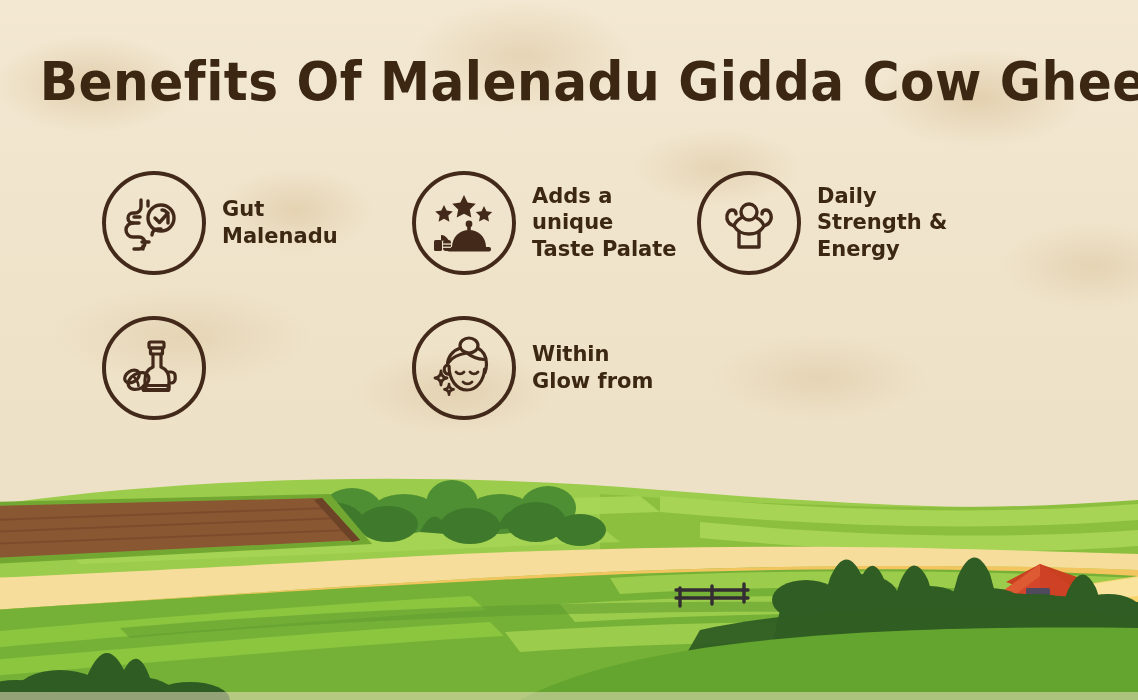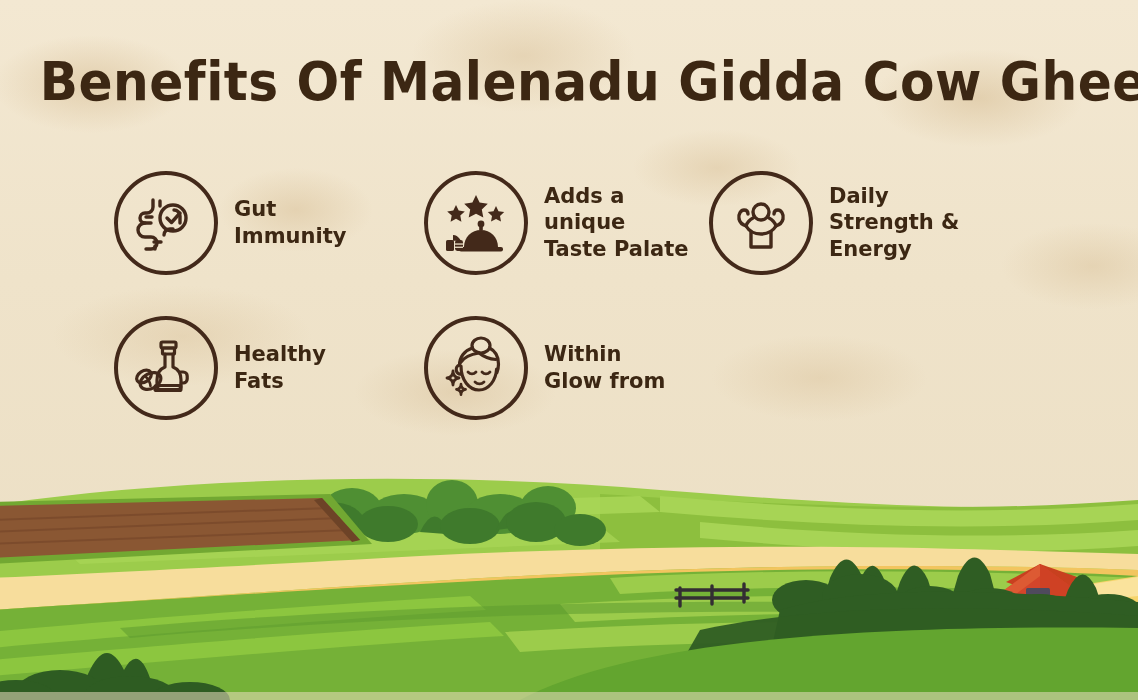--- a/index.html
+++ b/index.html
@@ -32,21 +32,21 @@
     font-weight:bold;
     font-size:54px;
     letter-spacing:.5px;
     color:#3c2713;
     transform:scaleX(.93);
     white-space:nowrap;
   }
 
   
   #grid{
-    position:absolute;left:114px;top:150px;width:935px;height:290px;
+    position:absolute;left:102px;top:150px;width:935px;height:290px;
     display:grid;
     grid-template-columns:310px 285px 340px;
     grid-template-rows:145px 145px;
   }
   .benefit{display:flex;align-items:center;gap:16px;}
   .badge{
     width:104px;height:104px;flex:0 0 104px;
     border:4px solid #43291a;border-radius:50%;
     display:flex;align-items:center;justify-content:center;
     box-sizing:border-box;
@@ -82,21 +82,21 @@
           <path d="M31 45 a6 6 0 0 1 6-6 h3"></path>
           <path d="M21 52 h7"></path>
           <path d="M22 59 v-3"></path>
           <path d="M41 20 a6 6 0 0 1 6 6 v7"></path>
           <circle cx="40" cy="28" r="13"></circle>
           <path d="M34 28 l4.5 4.5 L47 23"></path>
         </svg>
       </div>
       <div class="blabel">
         <div>Gut</div>
-        <div>Immunity</div>
+        <div>Malenadu</div>
       </div>
     </div>
 
     <div class="benefit">
       <div class="badge">
         <svg width="68" height="64" viewBox="0 0 68 64" fill="#43291a">
           <path d="M34 4 l3.6 7.6 8.2 1.1 -6 5.7 1.5 8.2 -7.3 -3.9 -7.3 3.9 1.5 -8.2 -6 -5.7 8.2 -1.1z"></path>
           <path d="M14 14 l2.7 5.6 6.1 .8 -4.5 4.2 1.1 6.1 -5.4 -2.9 -5.4 2.9 1.1 -6.1 -4.5 -4.2 6.1 -.8z"></path>
           <path d="M54 15 l2.5 5.2 5.7 .8 -4.2 3.9 1 5.7 -5 -2.7 -5 2.7 1 -5.7 -4.2 -3.9 5.7 -.8z"></path>
           <circle cx="39" cy="33" r="3.4"></circle>
@@ -139,24 +139,20 @@
           <rect x="28" y="7" width="15" height="6" rx="1.5"></rect>
           <rect x="29.5" y="13" width="12" height="6" rx="1"></rect>
           <path d="M32 19 v13 c-5 2 -8 7 -8 13 v6 c0 2 1.6 3.6 3.6 3.6 h16.8 c2 0 3.6 -1.6 3.6 -3.6 v-6 c0 -6 -3 -11 -8 -13 v-13"></path>
           <path d="M47.6 37 h2.6 a4 4 0 0 1 4 4 v3 a4 4 0 0 1 -4 4 h-2"></path>
           <rect x="22" y="50.5" width="26" height="5" rx="1.6"></rect>
           <ellipse cx="17.5" cy="46" rx="11" ry="7.5" transform="rotate(-28 17.5 46)"></ellipse>
           <path d="M12 41 c3 2.5 5 6 5.5 10" stroke-width="2.6"></path>
           <ellipse cx="11" cy="41.5" rx="8" ry="5.5" transform="rotate(-33 11 41.5)"></ellipse>
         </svg>
       </div>
-      <div class="blabel">
-        <div>Healthy</div>
-        <div>Fats</div>
-      </div>
     </div>
 
 
     <div class="benefit">
       <div class="badge">
         <svg width="66" height="66" viewBox="0 0 66 66" fill="none" stroke="#43291a" stroke-width="3.2" stroke-linecap="round" stroke-linejoin="round">
           <ellipse cx="38" cy="10.5" rx="9" ry="7.5"></ellipse>
           <path d="M29.5 13 c-8 2.5 -13 9 -13 17"></path>
           <path d="M46.5 13 c6 3 9 9 9 16 c0 3 -.6 6 -1.6 8.6"></path>
           <path d="M17 28 c4 -6 12 -9 19 -10 c5 4 10 6 17 6.5"></path>

